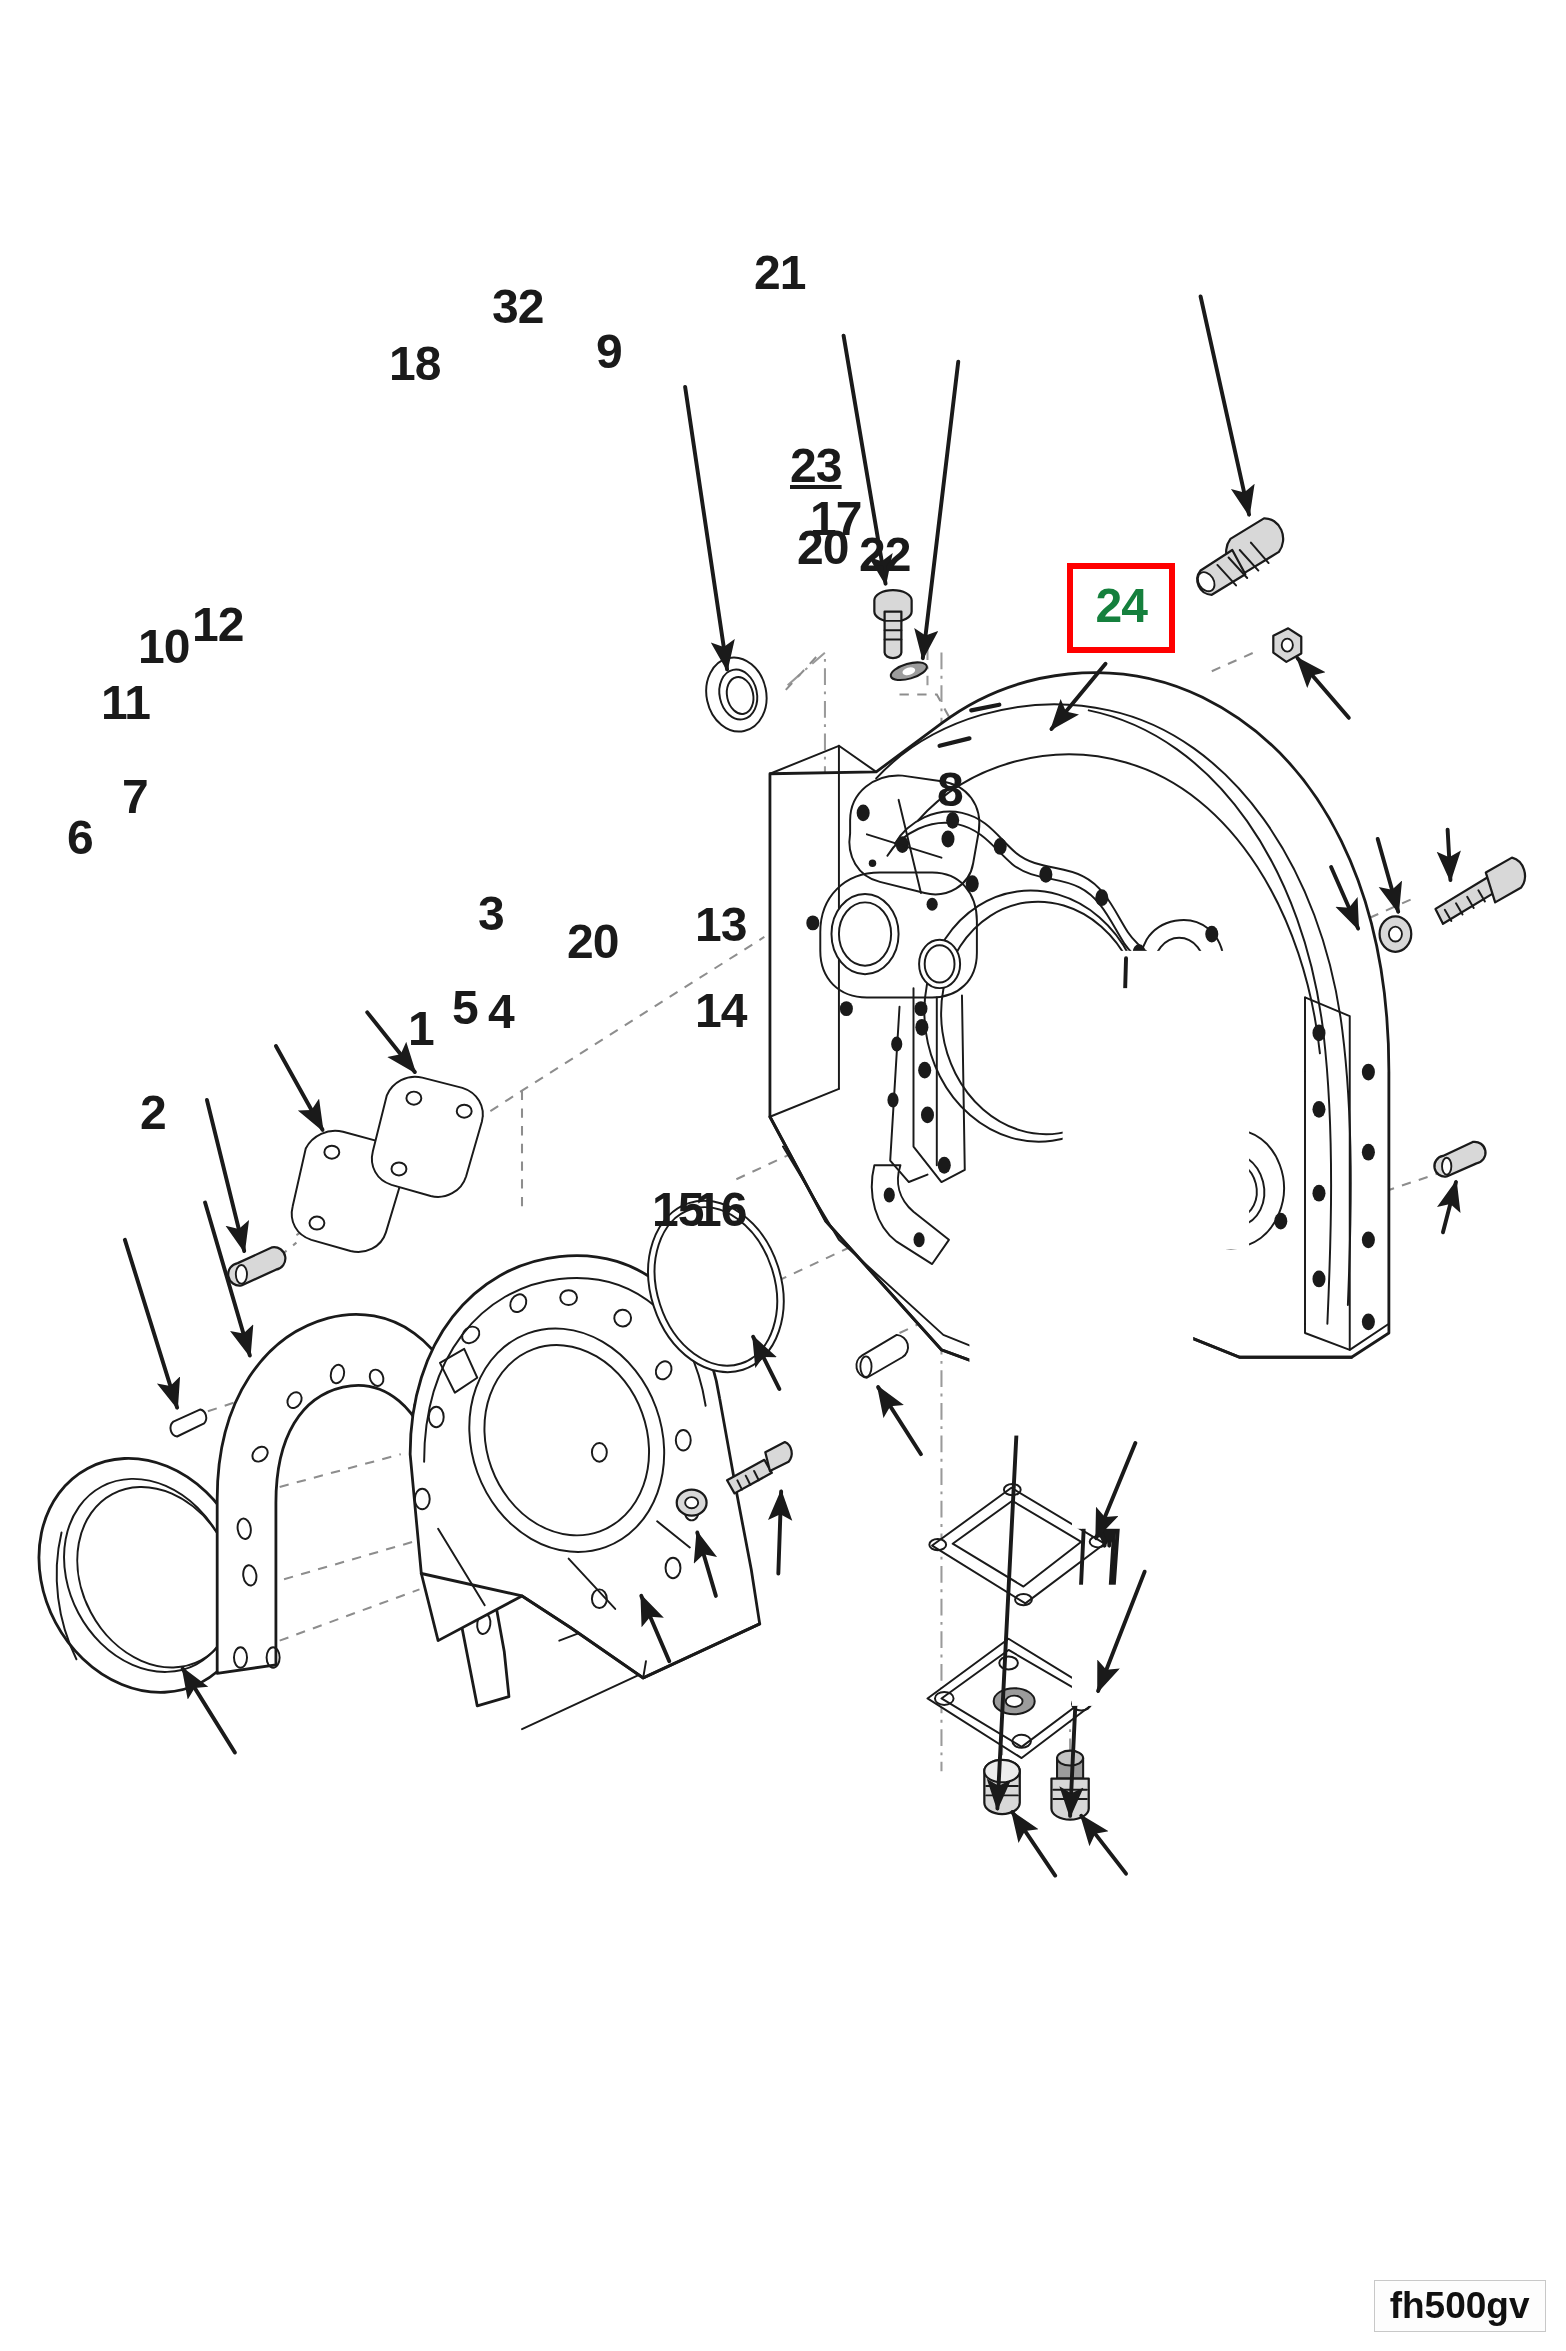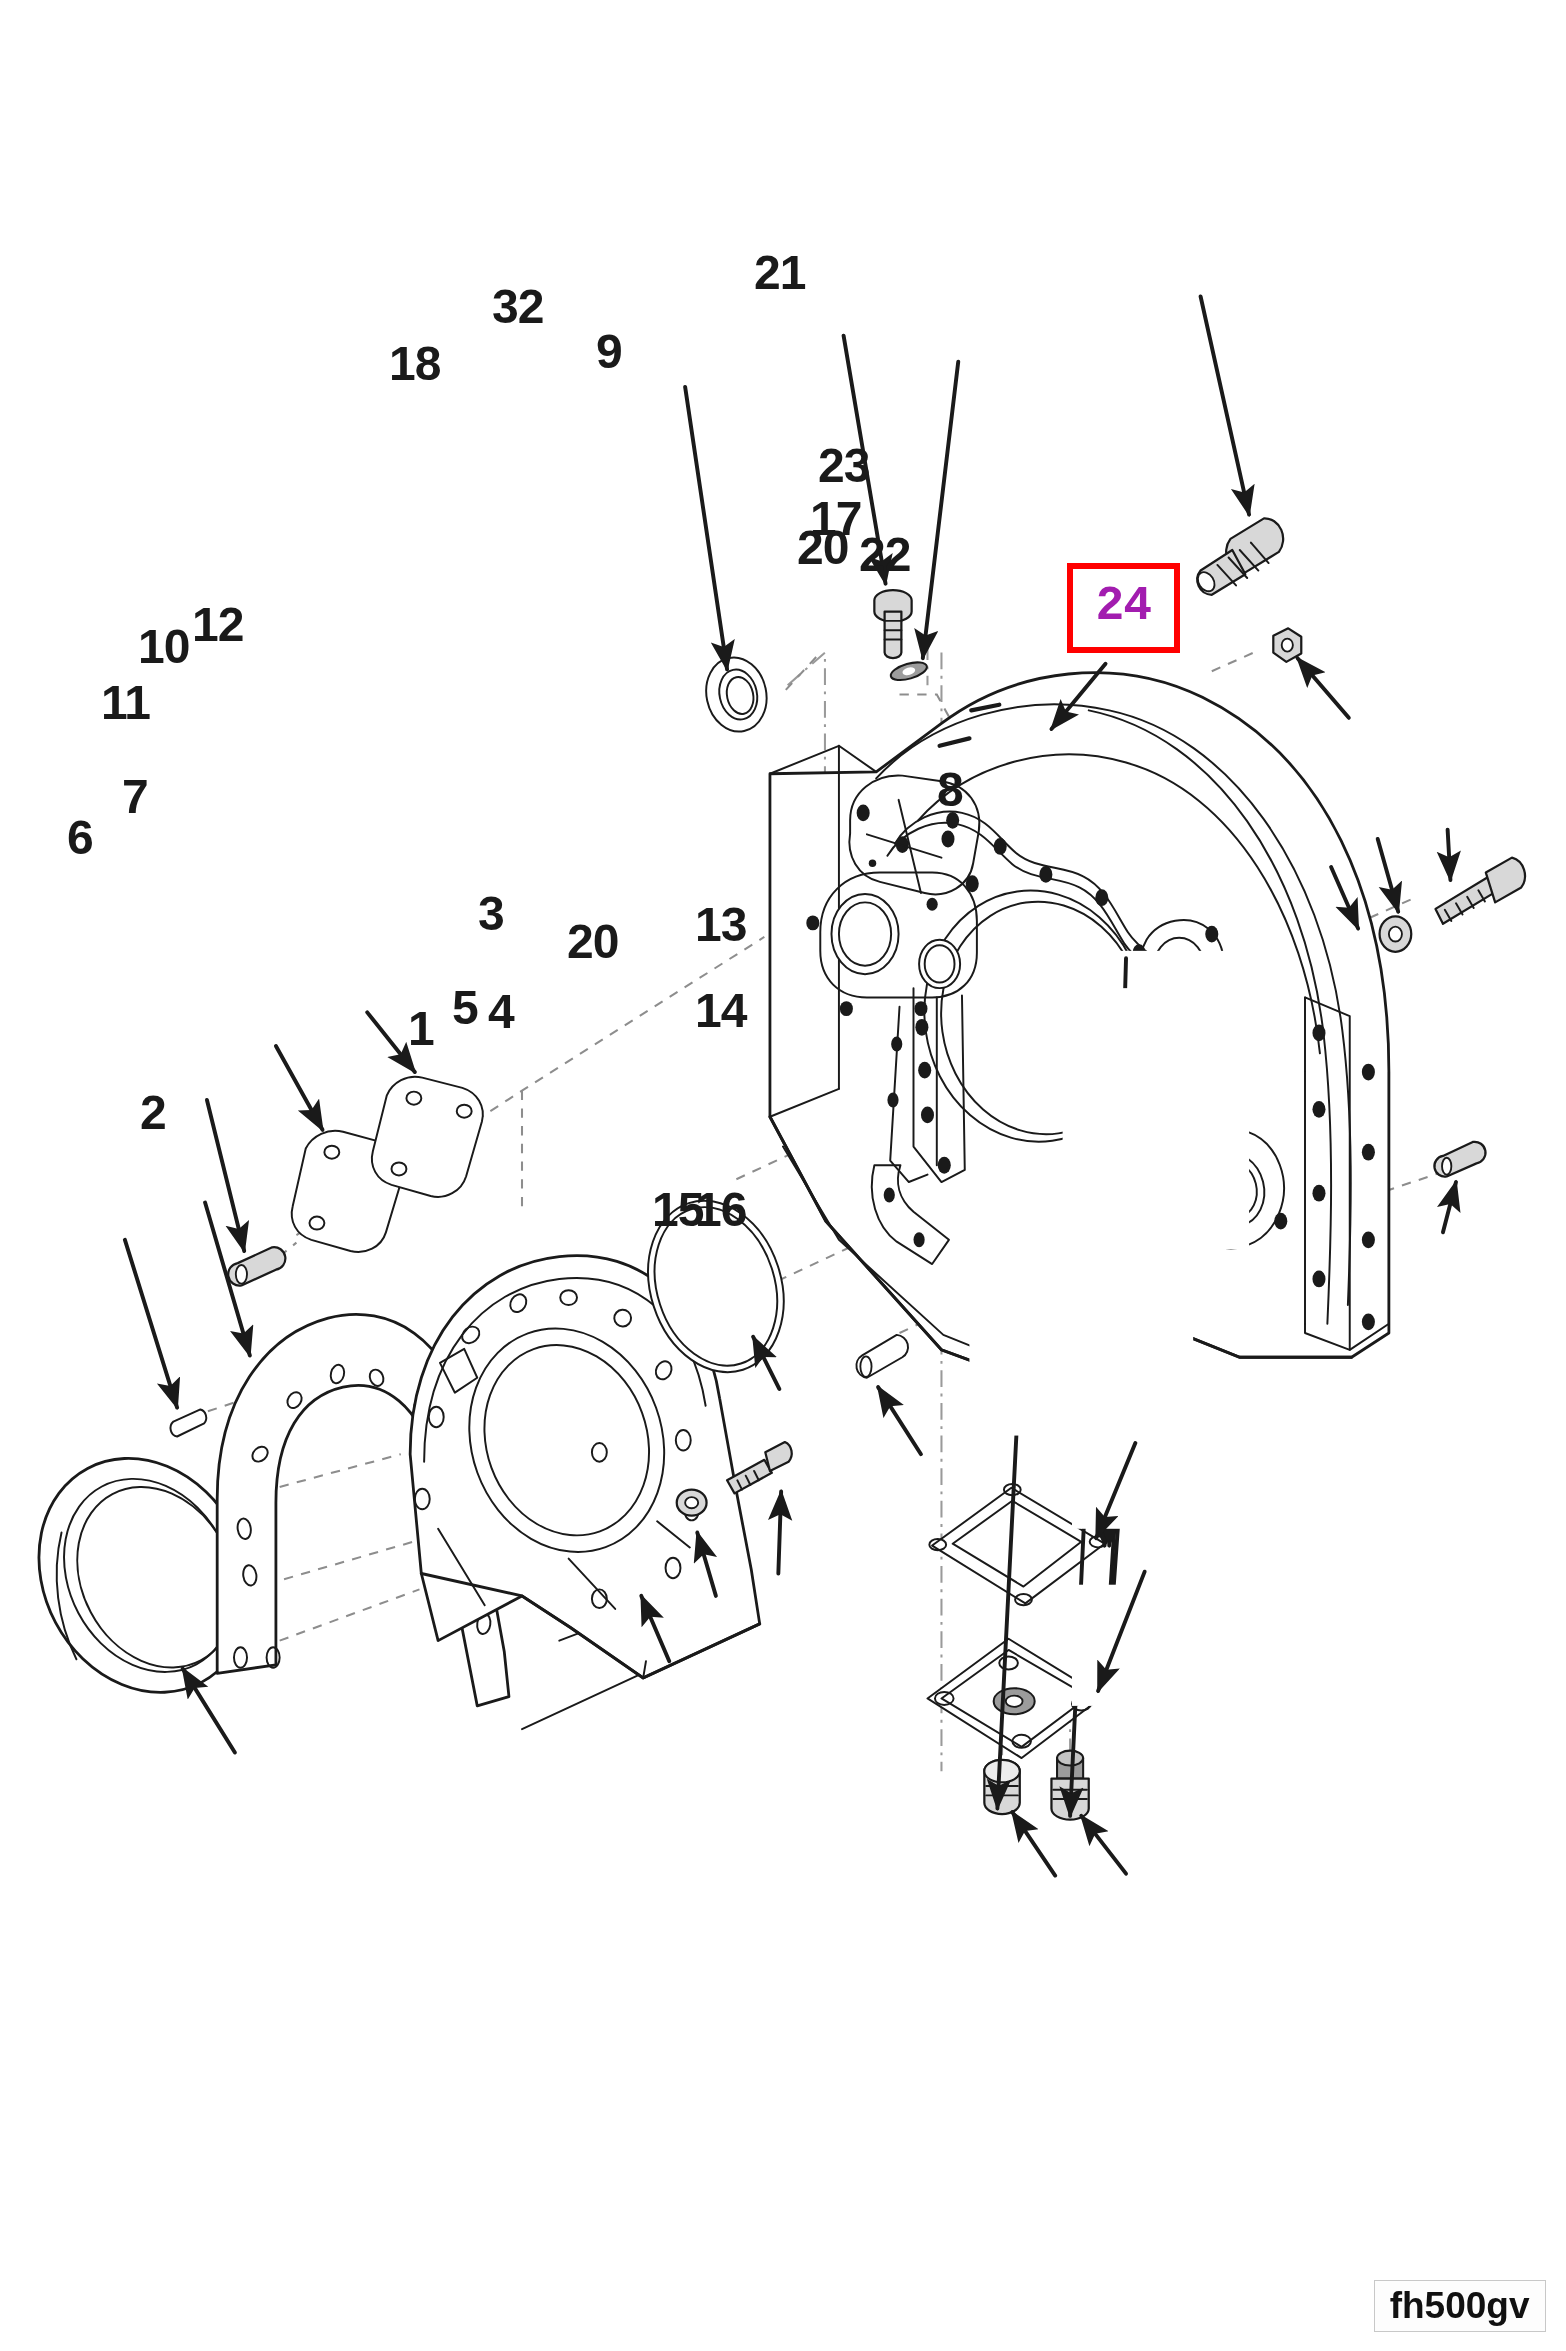--- a/index.html
+++ b/index.html
@@ -33,22 +33,21 @@
     font-size: 48px;
     line-height: 1;
     color: #1a1a1a;
     white-space: nowrap;
     letter-spacing: -0.9px;
   }
   .callout-label.highlighted {
     border: 6.5px solid #ff0000;
     background: #ffffff;
     padding: 13px 22.4px 17px 22.4px;
-    color: #a21caf;
-    font-family: Liberation Mono, monospace;
+    color: #15803d;
   }
   
   #watermark {
     position: absolute;
     right: 20.5px;
     bottom: 18.6px;
     border: 0.9px solid #c8c8c8;
     background: #fdfdfd;
     padding: 5.6px 15px 7.5px 15px;
     font-family: "Liberation Sans", sans-serif;
@@ -679,20 +678,20 @@
   <div class="callout-label" style="left:695px;  top:901px;">13</div>
   <div class="callout-label" style="left:695px;  top:987px;">14</div>
   <div class="callout-label" style="left:652px;  top:1186px;">15</div>
   <div class="callout-label" style="left:695px;  top:1186px;">16</div>
   <div class="callout-label" style="left:810px;  top:495px;">17</div>
   <div class="callout-label" style="left:389px;  top:340px;">18</div>
   <div class="callout-label" style="left:567px;  top:918px;">20</div>
   <div class="callout-label" style="left:797px;  top:524px;">20</div>
   <div class="callout-label" style="left:722px;  top:249px;margin-left:32px;">21</div>
   <div class="callout-label" style="left:859px;  top:487px;margin-top:44px;">22</div>
-  <div class="callout-label" style="left:818px;  top:442px;">23</div>
+  <div class="callout-label" style="left:790px;  top:442px;text-decoration:underline;">23</div>
   <div class="callout-label highlighted" style="left:1067px; top:563px;">24</div>
   <div class="callout-label" style="left:492px;  top:283px;">32</div>
 
   <div id="watermark">fh500gv</div>
 
 </div>
 
 
 </body></html>

